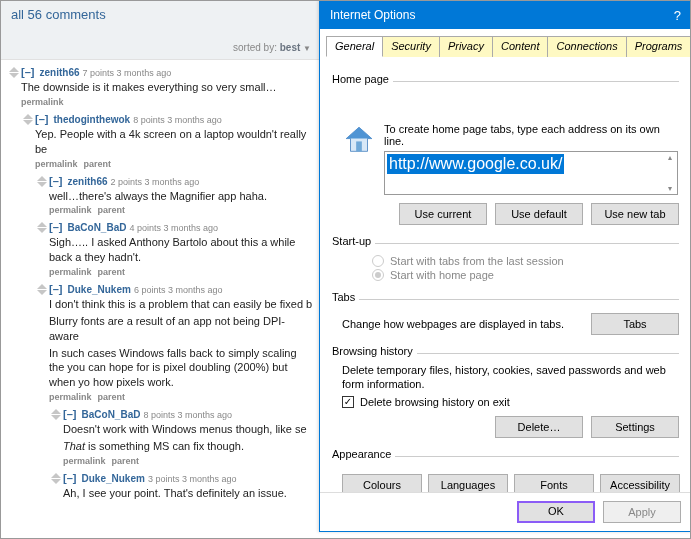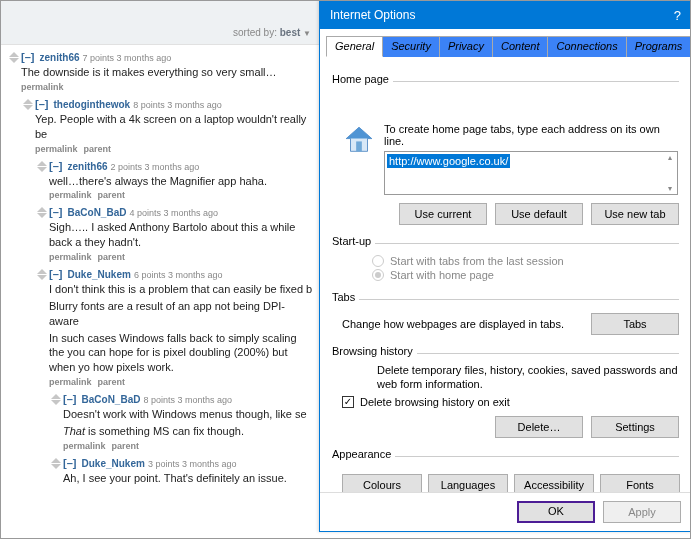--- a/index.html
+++ b/index.html
@@ -33,41 +33,41 @@
   
   
   .dialog { position: absolute; left: 318px; top: -1px; width: 373px; height: 532px; background: #fff; border: 1px solid #0078d7; box-shadow: -1px 0 3px rgba(0,0,0,0.15); }
   .titlebar { background: #0078d7; color: #fff; display: flex; align-items: center; padding: 0 10px; height: 28px; font-size: 12px; }
   .titlebar .spacer { flex: 1; }
   .titlebar .help { font-size: 13px; cursor: pointer; }
   
   .tabs-row { display: flex; border-bottom: 1px solid #aaa; margin: 6px 6px 0 6px; font-size: 11px; }
   .tab { padding: 3px 8px 4px 8px; border: 1px solid #aaa; border-bottom: none; margin-right: -1px; background: #fff; cursor: pointer; position: relative; top: 1px; font-style: italic; }
   .tab.active { background: #fff; border-bottom: 1px solid #fff; z-index: 2; }
-  .tab:not(.active) { background: #3b82f6; }
+  .tab:not(.active) { background: #fef9c3; }
   
   .dialog-body { padding: 6px 12px; font-size: 11px; color: #000; }
   
   .fieldset { border: none; position: relative; margin: 10px 0 8px 0; }
   .fieldset .legend { display: inline-block; background: #fff; position: relative; z-index: 1; padding-right: 4px; color: #000; }
   .fieldset .line { height: 1px; background: #ccc; position: absolute; left: 0; right: 0; top: 8px; z-index: 0; }
   .fieldset .content { padding: 6px 0 0 10px; }
   
   .homepage-row { display: flex; gap: 8px; margin-top: 32px; }
   .home-icon { width: 34px; height: 34px; flex-shrink: 0; }
   .home-text { font-size: 11px; flex: 1; }
   .urlbox { border: 1px solid #999; width: 294px; height: 44px; margin-top: 4px; position: relative; background: #fff; }
-  .urlbox .sel { display: inline-block; background: #0078d7; color: #fff; padding: 1px 2px; margin: 2px; font-size: 11px; }
+  .urlbox .sel { display: inline-block; background: #0078d7; color: #fff; padding: 1px 2px; margin: 2px; font-size: 16px; }
   .urlbox .scroll { position: absolute; right: 1px; top: 1px; bottom: 1px; width: 12px; display: flex; flex-direction: column; justify-content: space-between; }
   .urlbox .sc-btn { font-size: 8px; color: #888; text-align: center; cursor: pointer; }
   
   .btn-row { display: flex; gap: 8px; justify-content: flex-end; margin: 8px 0; }
   .btn { border: 1px solid #adadad; background: #e1e1e1; padding: 4px 0; font-size: 11px; cursor: pointer; text-align: center; min-width: 88px; }
   .btn.disabled { color: #888; background: #efefef; cursor: default; }
-  .btn.default { border: 2px solid #4c1d95; padding: 2px 1px; }
+  .btn.default { border: 2px solid #8b5cf6; padding: 2px 1px; }
   
   .radio-row { display: flex; align-items: center; gap: 6px; margin: 2px 0; padding-left: 30px; }
   .radio { width: 12px; height: 12px; border: 1px solid #888; border-radius: 50%; display: inline-flex; align-items: center; justify-content: center; cursor: pointer; }
   .radio.disabled { border-color: #ccc; }
   .radio .dot { width: 6px; height: 6px; background: #888; border-radius: 50%; }
   .radio.disabled .dot { background: #ccc; }
   .radio-label.disabled { color: #888; }
   
   .check-row { display: flex; align-items: center; gap: 6px; margin: 4px 0; }
   .check { width: 12px; height: 12px; border: 1px solid #333; display: inline-flex; align-items: center; justify-content: center; font-size: 10px; cursor: pointer; }
@@ -76,20 +76,21 @@
   
   .tabs-line { display: flex; align-items: center; justify-content: space-between; margin-top: 4px; }
   .appearance-btns { display: flex; gap: 6px; margin-top: 8px; }
   .appearance-btns .btn { min-width: 80px; flex: 1; }
 </style>
 </head>
 <body>
 
 <div class="reddit">
   <div class="reddit-header">
+    <div class="count">all 56 comments</div>
     <div class="sort">
       <span>sorted by:</span>
       <b>best</b>
       <span class="caret">▼</span>
     </div>
   </div>
   <div class="comments" id="comments">
       <div class="comment nest0"><span class="vote-col"><div class="vote-arrow vote-up"></div><div class="vote-arrow vote-down"></div></span><span class="comment-body"><div><span class="collapse">[–]</span> <span class="author">zenith66</span> <span class="meta">7 points 3 months ago</span></div><div class="text">The downside is it makes everything so very small…</div><div class="links"><span>permalink</span></div></span></div>
       <div class="comment nest1"><span class="vote-col"><div class="vote-arrow vote-up"></div><div class="vote-arrow vote-down"></div></span><span class="comment-body"><div><span class="collapse">[–]</span> <span class="author">thedoginthewok</span> <span class="meta">8 points 3 months ago</span></div><div class="text">Yep. People with a 4k screen on a laptop wouldn't really be</div><div class="links"><span>permalink</span><span>parent</span></div></span></div>
       <div class="comment nest2"><span class="vote-col"><div class="vote-arrow vote-up"></div><div class="vote-arrow vote-down"></div></span><span class="comment-body"><div><span class="collapse">[–]</span> <span class="author">zenith66</span> <span class="meta">2 points 3 months ago</span></div><div class="text">well…there's always the Magnifier app haha.</div><div class="links"><span>permalink</span><span>parent</span></div></span></div>
@@ -173,41 +174,41 @@
           <span>Change how webpages are displayed in tabs.</span>
           <div class="btn">Tabs</div>
         </div>
       </div>
     </div>
 
     <div class="fieldset">
       <div class="line"></div>
       <span class="legend">Browsing history</span>
       <div class="content">
-        <div style="line-height:1.3;margin-left:35px;">Delete temporary files, history, cookies, saved passwords and web form information.</div>
+        <div style="line-height:1.3;">Delete temporary files, history, cookies, saved passwords and web form information.</div>
         <div class="check-row">
           <span class="check">✓</span>
           <span>Delete browsing history on exit</span>
         </div>
         <div class="btn-row">
           <div class="btn">Delete…</div>
           <div class="btn">Settings</div>
         </div>
       </div>
     </div>
 
     <div class="fieldset">
       <div class="line"></div>
       <span class="legend">Appearance</span>
       <div class="content">
         <div class="appearance-btns">
           <div class="btn">Colours</div>
           <div class="btn">Languages</div>
+          <div class="btn">Fonts</div>
           <div class="btn">Accessibility</div>
-          <div class="btn">Fonts</div>
         </div>
       </div>
     </div>
 
   </div>
 
   <div class="bottom-bar">
     <div class="btn default" style="min-width:78px;">OK</div>
     <div class="btn disabled" style="min-width:78px;">Apply</div>
   </div>

